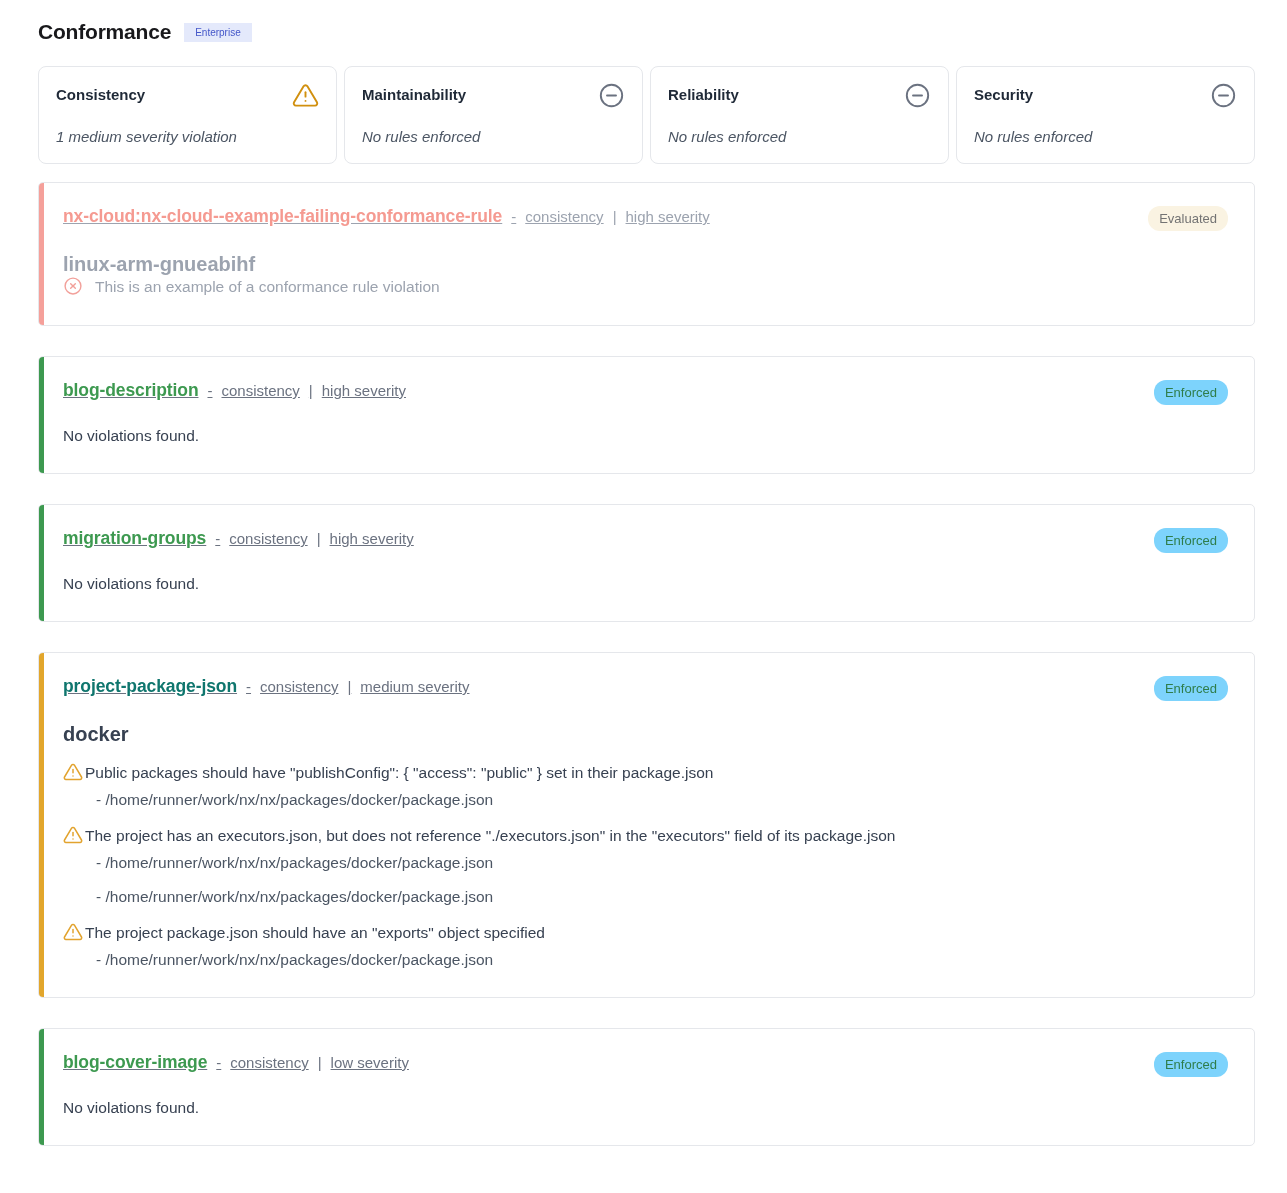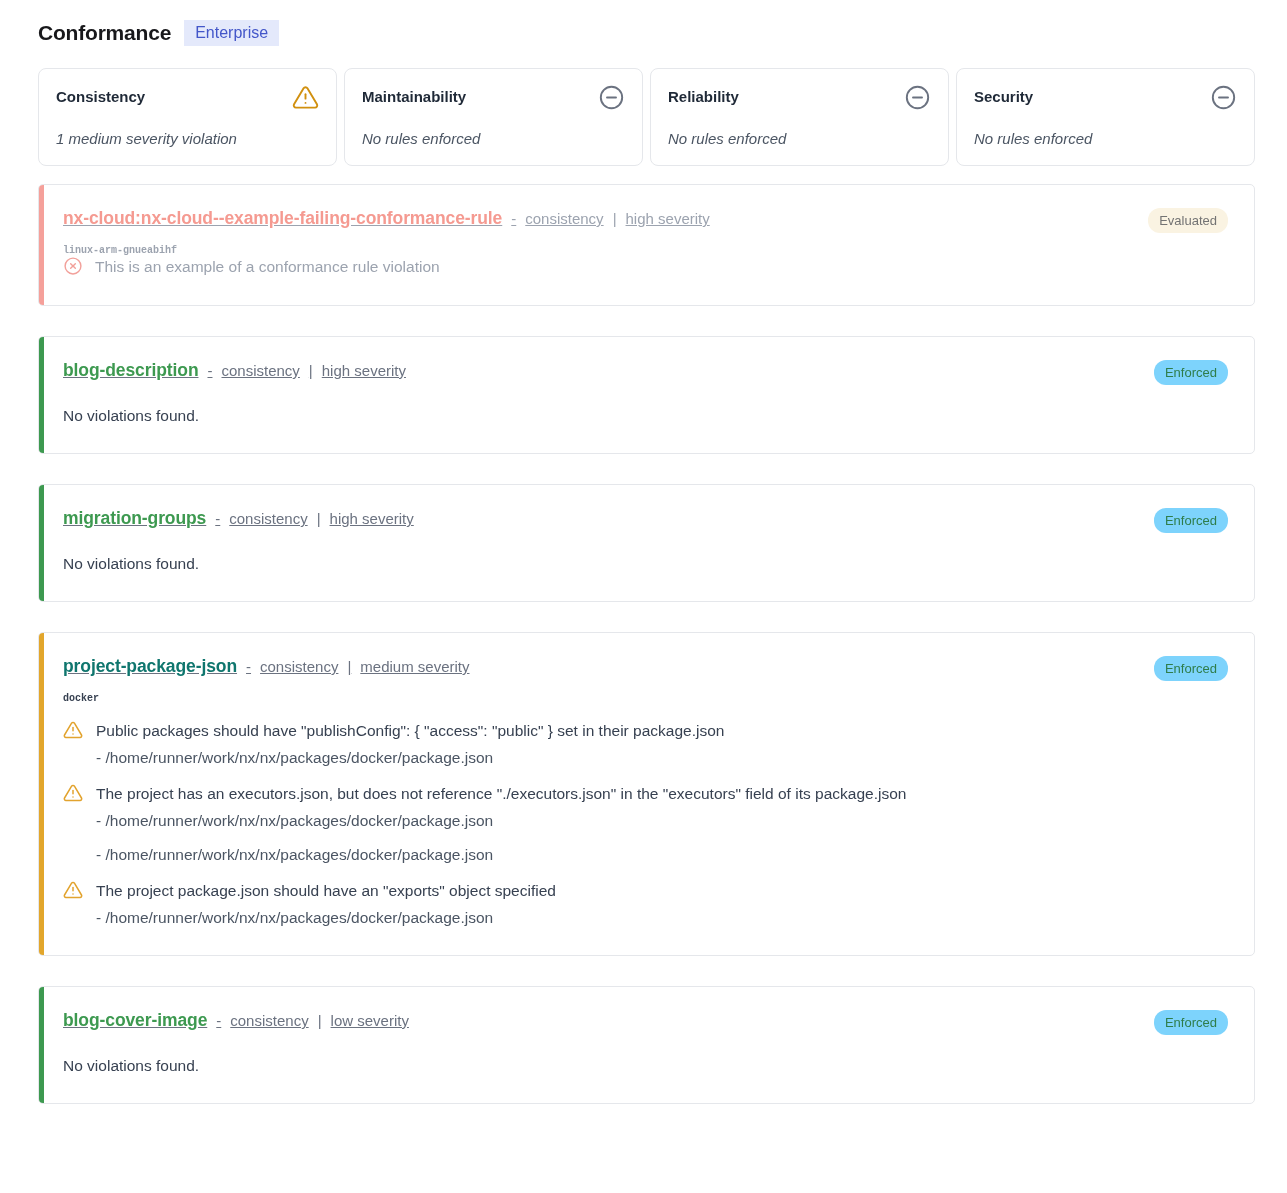--- a/index.html
+++ b/index.html
@@ -13,21 +13,21 @@
     width:1287px;
     min-height:1193px;
     padding:20px 32px 38px 38px;
   }
 
   
   .page-header { display:flex; align-items:center; gap:13px; margin-bottom:22px; }
   .page-title { font-size:21px; font-weight:700; color:#18181b; letter-spacing:-0.2px; }
   .enterprise-badge {
     background:#E4E9FB; color:#4356C9;
-    font-size:16px; font-weight:500;
+    font-size:10px; font-weight:500;
     padding:4px 11px; border-radius:0;
   }
 
   
   .summary-row { display:flex; gap:7px; margin-bottom:18px; }
   .summary-card {
     flex:1; background:#fff;
     border:1px solid #E5E7EB; border-radius:8px;
     padding:15px 17px 18px 17px;
   }
@@ -59,31 +59,31 @@
   .rule-name { font-size:17.5px; font-weight:700; letter-spacing:-0.1px; }
   .state-failing .rule-name { color:#F59A91; }
   .state-passing .rule-name { color:#3D9950; }
   .state-warning .rule-name { color:#0f766e; }
   .state-failing .rule-title-line { color:#9CA3AF; }
 
   .badge { font-size:13px; font-weight:400; padding:5px 11px; border-radius:12px; white-space:nowrap; margin-left:16px; }
   .badge-evaluated { background:#FAF3E2; color:#737373; }
   .badge-enforced  { background:#7dd3fc; color:#2F7D4A; }
 
-  .project-name { margin-top:12px; font-size:10px; font-weight:700; color:#374151;font-family:Liberation Mono, monospace; }
+  .project-name { margin-top:22px; font-size:20px; font-weight:700; color:#374151; }
   .state-failing .project-name { color:#9CA3AF; }
 
   .rule-body { margin-top:22px; font-size:15.5px; color:#374151; }
 
   .violation-row { display:flex; align-items:flex-start; gap:12px; margin-top:0; font-size:15.5px; color:#374151; line-height:21px; }
   .state-failing .violation-row { color:#9CA3AF; }
   .violation-row .icon { margin-top:0px; }
   .violation-item { margin-top:16px; }
   .violation-item:first-of-type { margin-top:13px; }
-  .violation-message { display:flex; align-items:flex-start; gap:13px; font-size:15.5px; color:#374151; line-height:21px; }
+  .violation-message { display:flex; align-items:flex-start; gap:2px; font-size:15.5px; color:#374151; line-height:21px; }
   .violation-path { margin:8px 0 0 33px; font-size:15.5px; color:#4B5563; }
 </style>
 </head>
 <body>
 
 <div class="container">
 
   <div class="page-header">
     <div class="page-title">Conformance</div>
     <div class="enterprise-badge">Enterprise</div>

